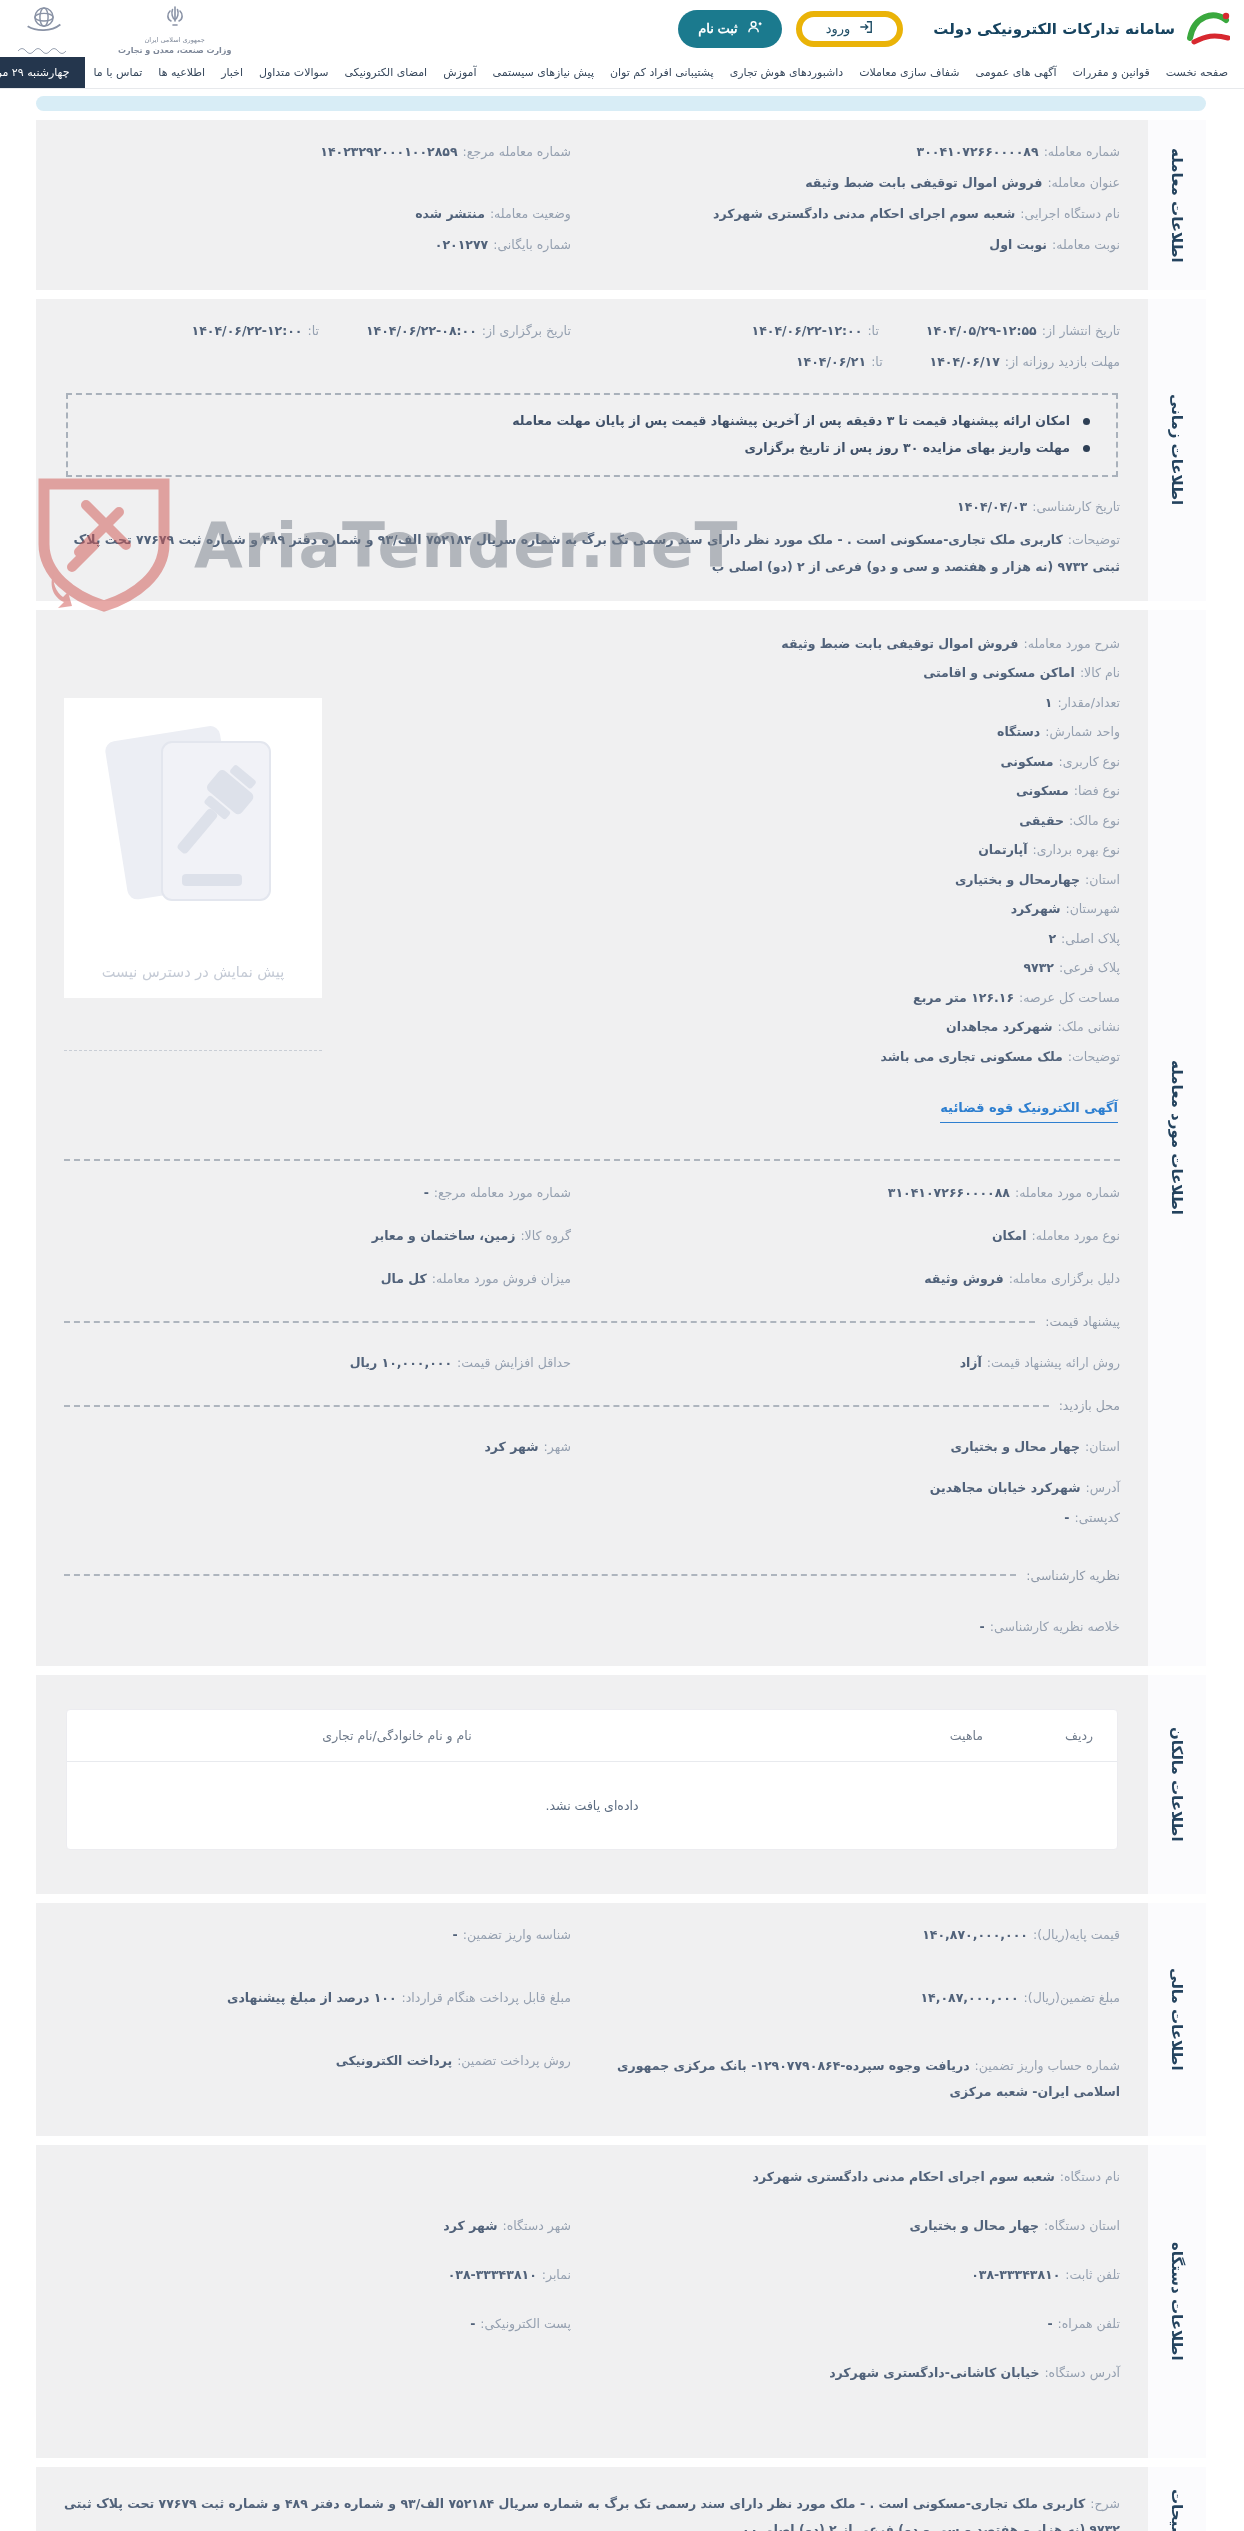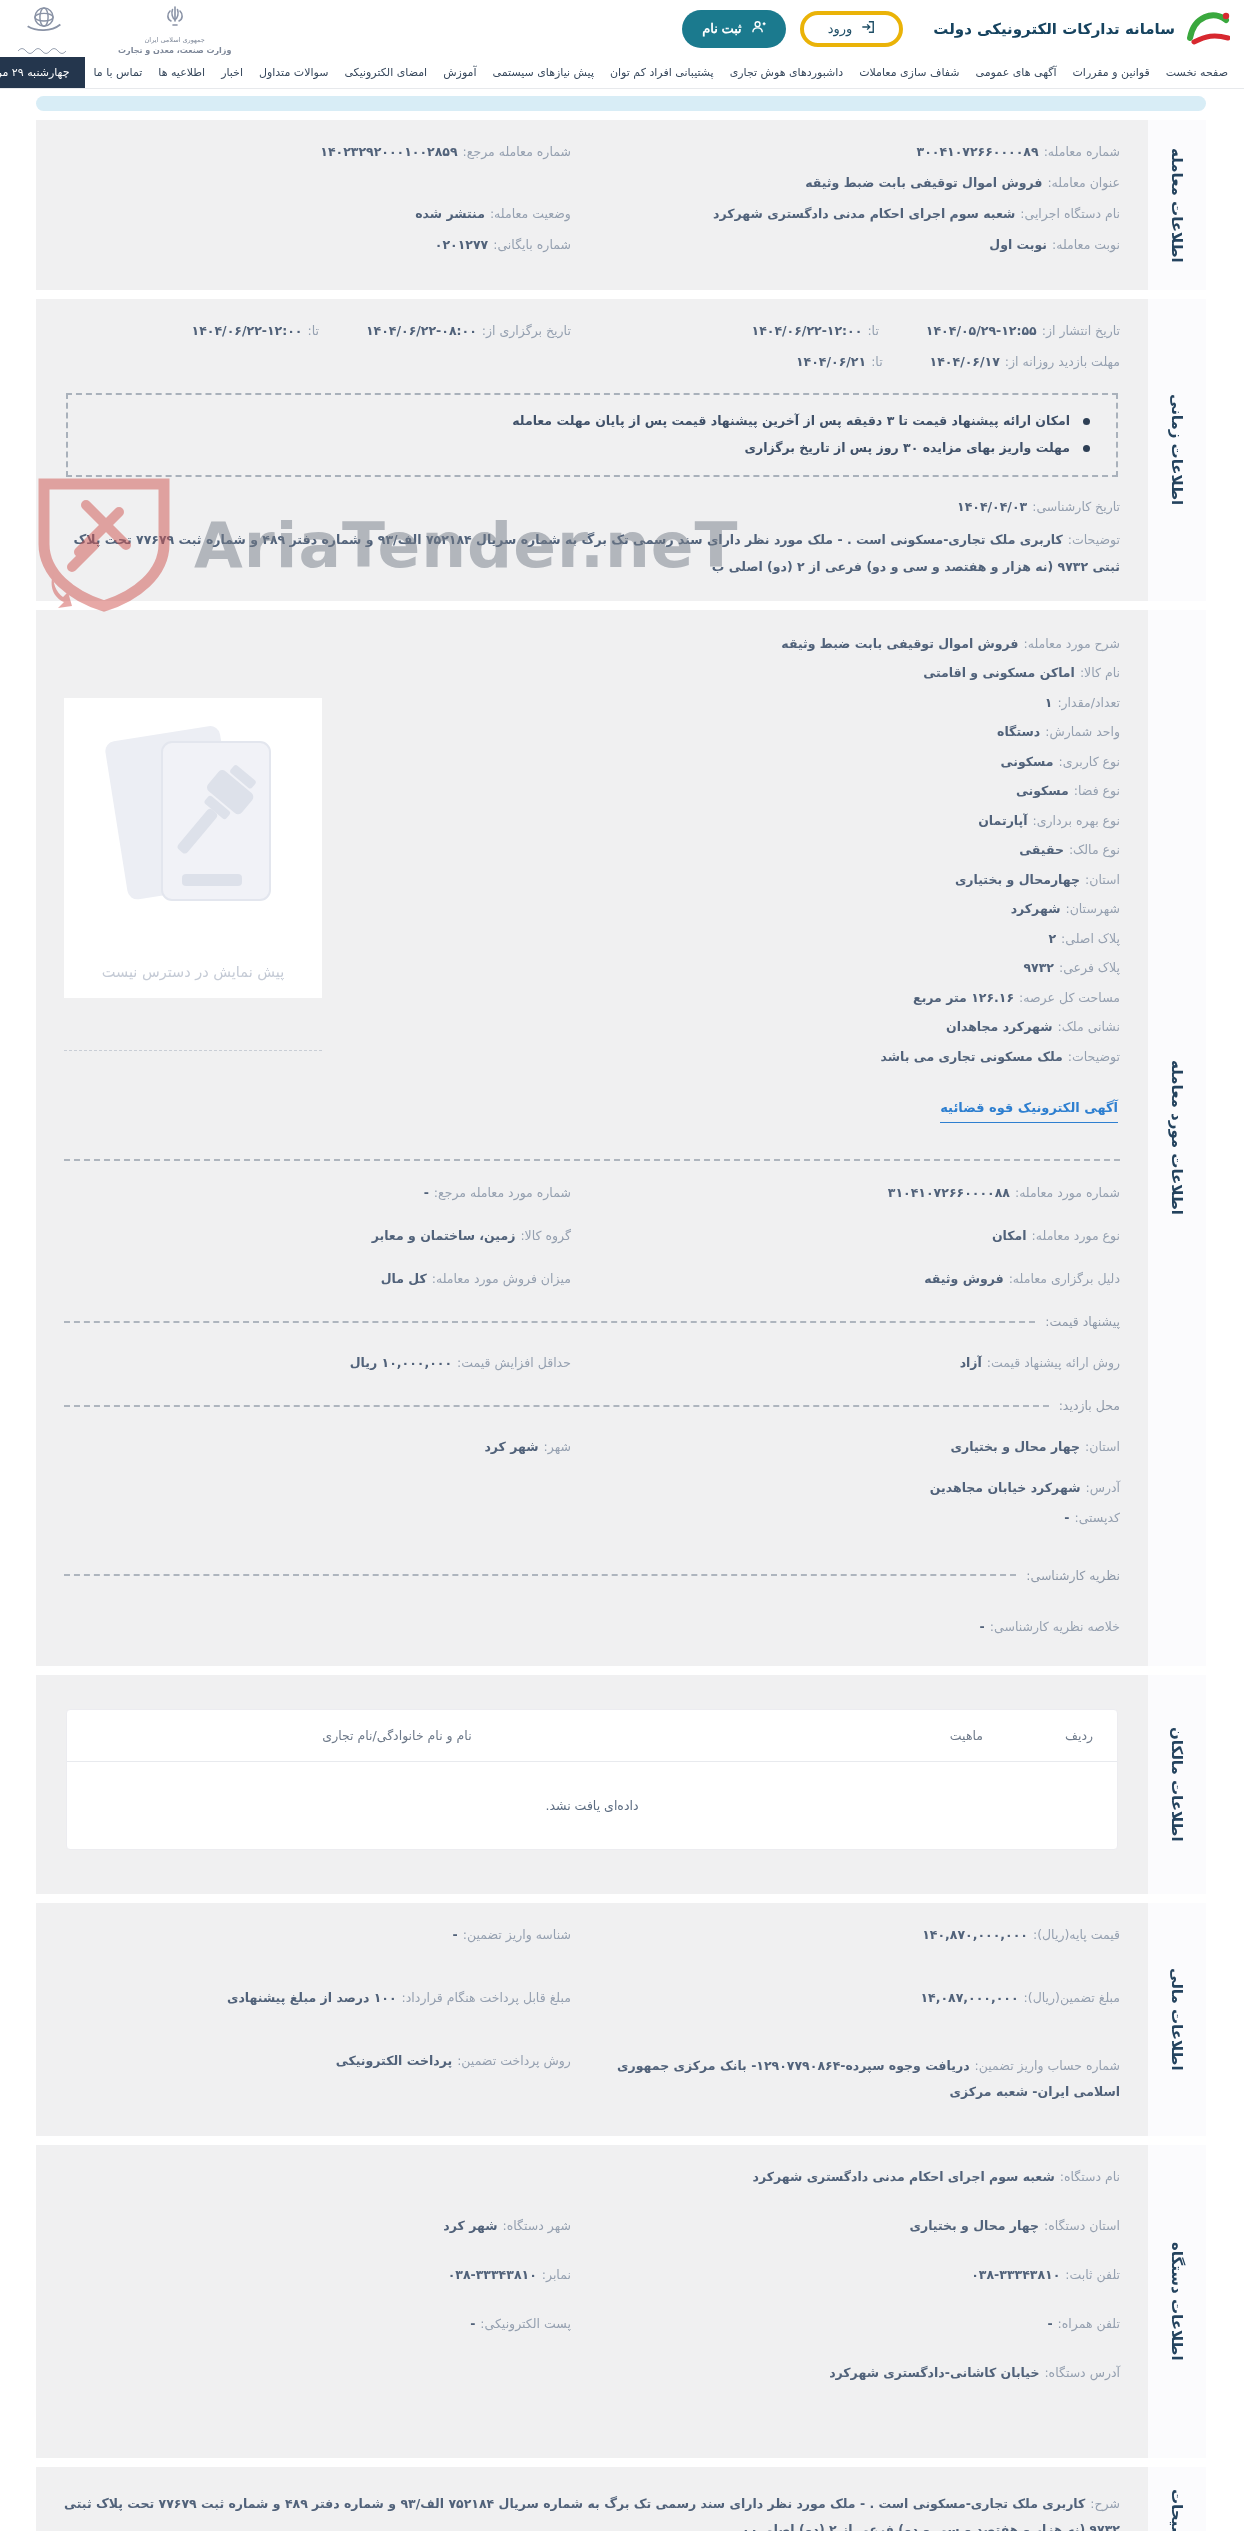--- a/index.html
+++ b/index.html
@@ -4,21 +4,21 @@
 <style>
   *{box-sizing:border-box;margin:0;padding:0;}
   html,body{width:1244px;}
   body{height:2531px;overflow:hidden;position:relative;background:#fff;direction:rtl;
        font-family:"DejaVu Sans",sans-serif;color:#5d6d82;-webkit-font-smoothing:antialiased;}
 
   
   .hdr{height:57px;display:flex;align-items:center;padding:0 14px 0 10px;background:#fff;}
   .brand{display:flex;align-items:center;gap:9px;cursor:pointer;}
   .brand-title{font-size:15px;font-weight:bold;color:#16435f;}
-  .btn-login{height:36px;padding:0 24px;border:4px solid #eab308;border-radius:20px;background:#fff;
+  .btn-login{height:36px;padding:0 24px;border:6px solid #eab308;border-radius:20px;background:#fff;
              color:#1f4e66;font-size:13px;display:flex;align-items:center;gap:9px;margin-right:30px;cursor:pointer;}
   .btn-register{height:38px;padding:0 20px;border:none;border-radius:20px;background:#1b7a8e;color:#fff;
              font-size:13px;font-weight:bold;display:flex;align-items:center;gap:9px;margin-right:14px;cursor:pointer;}
   .gov{margin-right:auto;display:flex;align-items:flex-start;gap:46px;padding-left:6px;padding-top:6px;}
   .gov-block{display:flex;flex-direction:column;align-items:center;gap:2px;}
   .gov-cap1{font-size:6.5px;color:#7d8798;}
   .gov-cap2{font-size:8px;color:#7d8798;font-weight:bold;}
 
   
   .nav{height:32px;border-bottom:1px solid #e7e9ec;display:flex;align-items:stretch;
@@ -243,22 +243,22 @@
   </div>
   <div class="sec-body">
     <div class="item-top">
       <div class="item-fields">
         <div class="f"><span class="lb">شرح مورد معامله:</span><span class="vl">فروش اموال توقیفی بابت ضبط وثیقه</span></div>
         <div class="f"><span class="lb">نام کالا:</span><span class="vl">اماکن مسکونی و اقامتی</span></div>
         <div class="f"><span class="lb">تعداد/مقدار:</span><span class="vl">۱</span></div>
         <div class="f"><span class="lb">واحد شمارش:</span><span class="vl">دستگاه</span></div>
         <div class="f"><span class="lb">نوع کاربری:</span><span class="vl">مسکونی</span></div>
         <div class="f"><span class="lb">نوع فضا:</span><span class="vl">مسکونی</span></div>
+        <div class="f"><span class="lb">نوع مالک:</span><span class="vl">حقیقی</span></div>
         <div class="f"><span class="lb">نوع بهره برداری:</span><span class="vl">آپارتمان</span></div>
-        <div class="f"><span class="lb">نوع مالک:</span><span class="vl">حقیقی</span></div>
         <div class="f"><span class="lb">استان:</span><span class="vl">چهارمحال و بختیاری</span></div>
         <div class="f"><span class="lb">شهرستان:</span><span class="vl">شهرکرد</span></div>
         <div class="f"><span class="lb">پلاک اصلی:</span><span class="vl">۲</span></div>
         <div class="f"><span class="lb">پلاک فرعی:</span><span class="vl">۹۷۳۲</span></div>
         <div class="f"><span class="lb">مساحت کل عرصه:</span><span class="vl">۱۲۶.۱۶ متر مربع</span></div>
         <div class="f"><span class="lb">نشانی ملک:</span><span class="vl">شهرکرد مجاهدان</span></div>
         <div class="f"><span class="lb">توضیحات:</span><span class="vl">ملک مسکونی تجاری می باشد</span></div>
         <a class="jlink">آگهی الکترونیک قوه قضائیه</a>
       </div>
       <div class="item-imgwrap">

